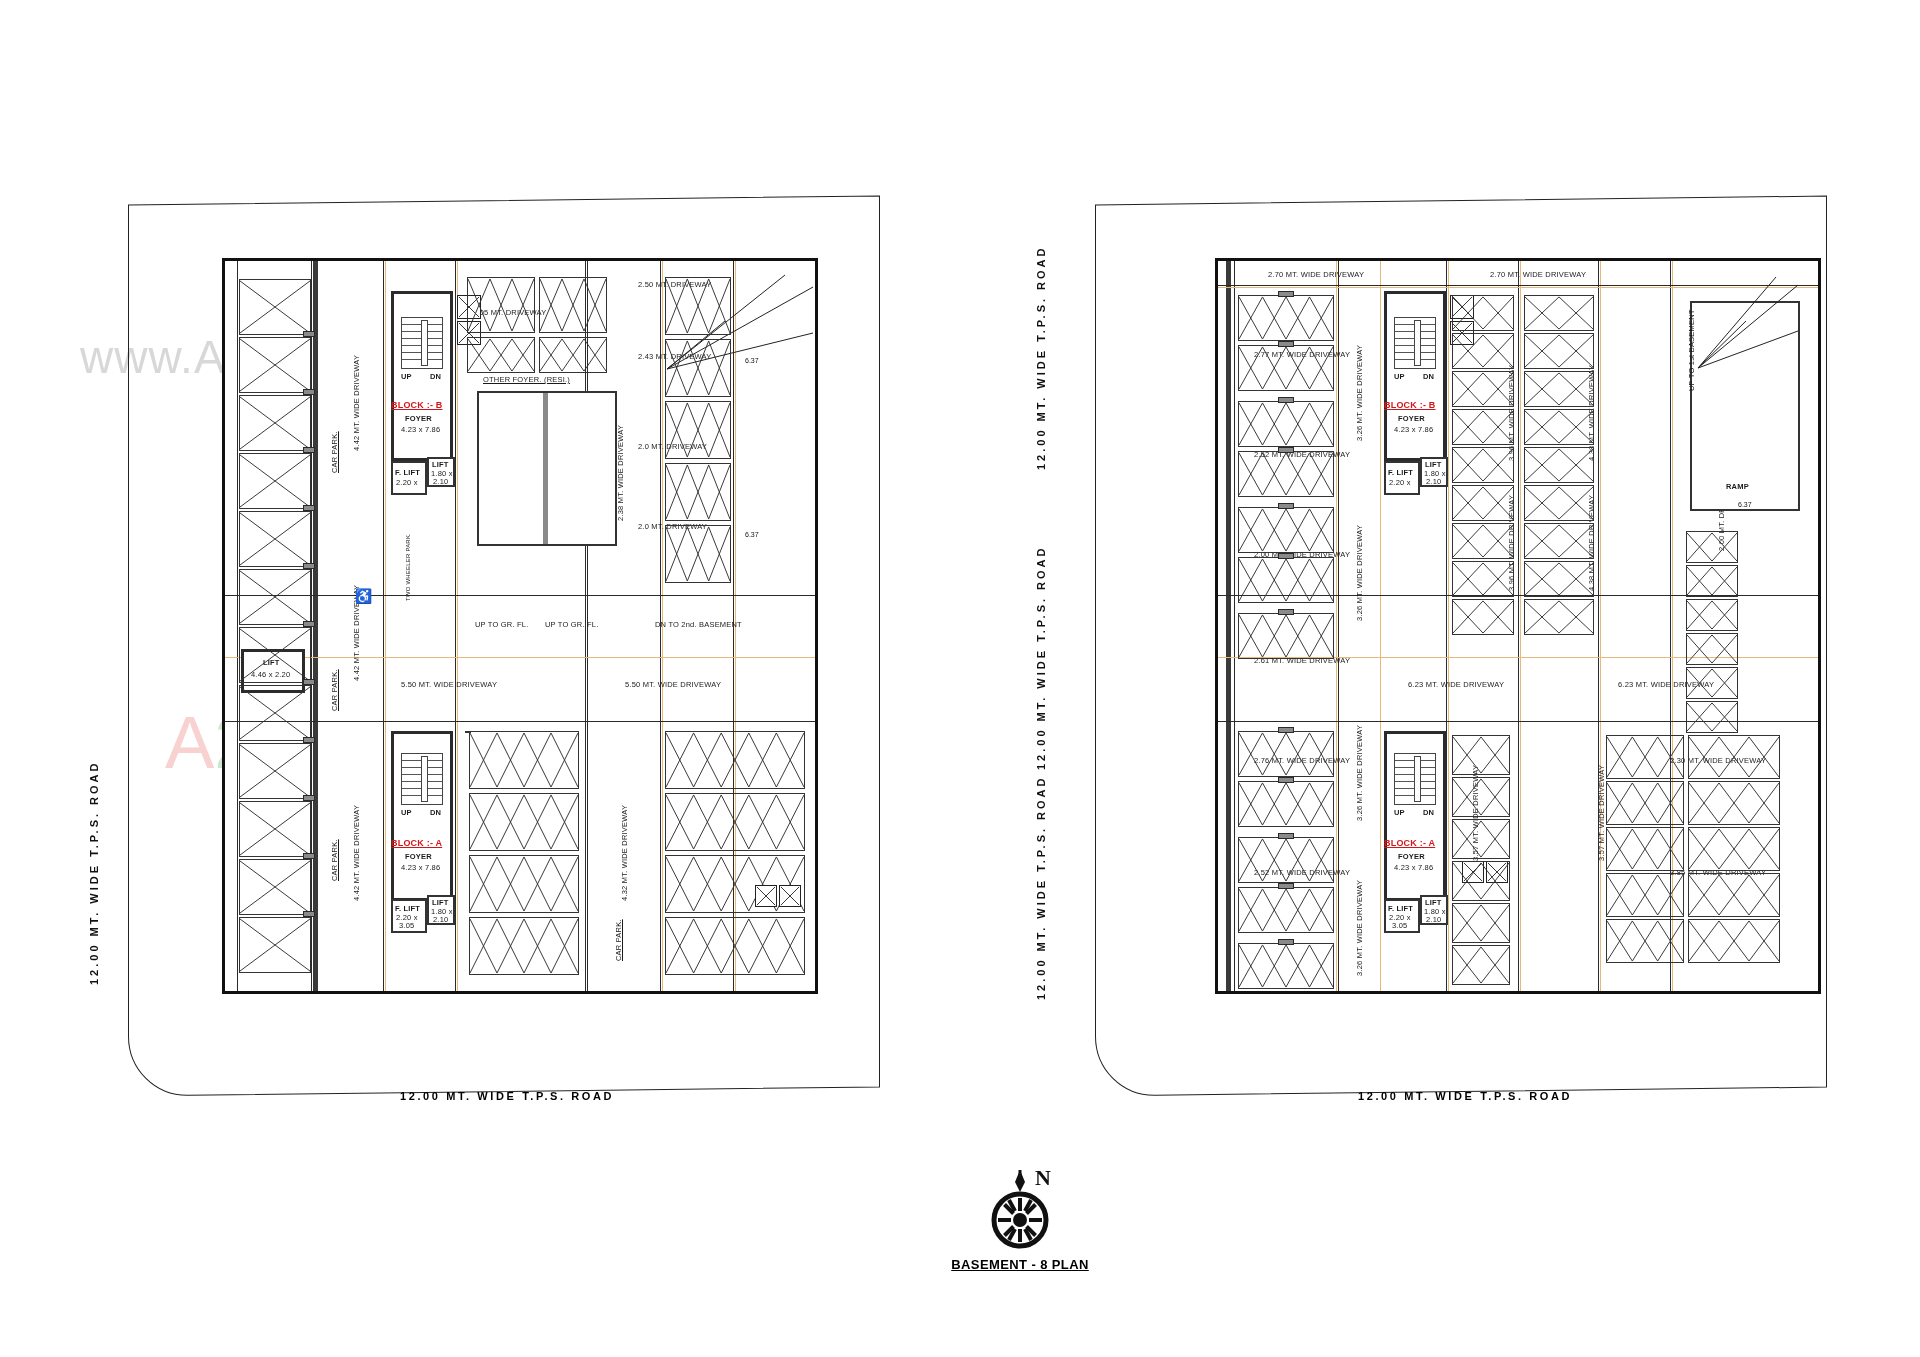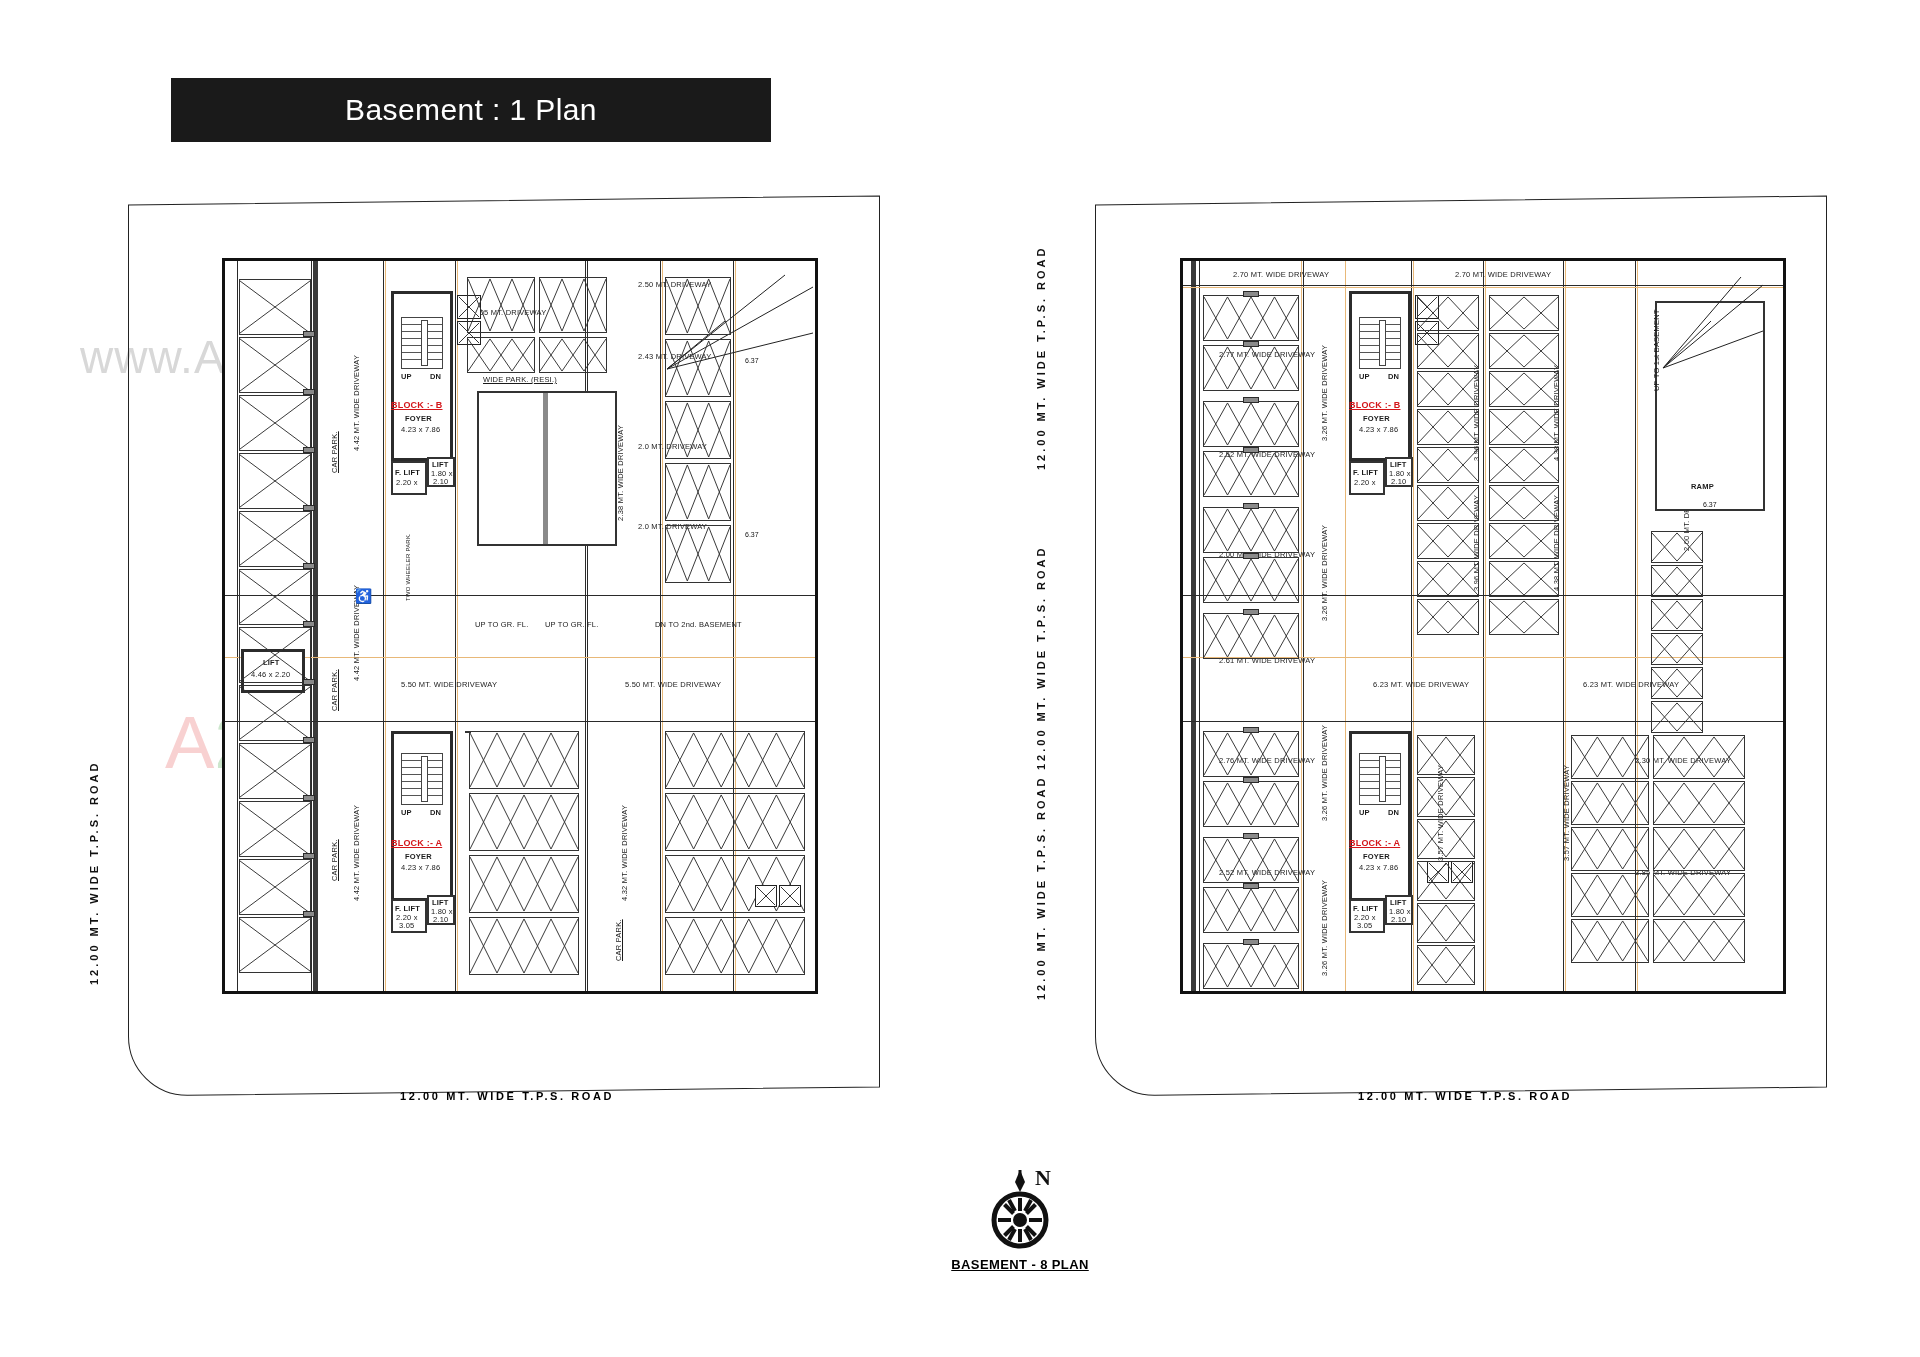--- a/index.html
+++ b/index.html
@@ -18,21 +18,21 @@
   
   .plot-outline{position:absolute;border:1.6px solid #222;background:transparent;}
   #plot-outline-1{left:128px;top:200px;width:750px;height:890px;
       border-radius:0 0 0 60px;transform:skewY(-0.7deg);}
   #plot-outline-2{left:1095px;top:200px;width:730px;height:890px;
       border-radius:0 0 0 60px;transform:skewY(-0.7deg);}
 
   
   .slab{position:absolute;border:3px solid #111;background:#fff;}
   #slab-1{left:222px;top:258px;width:590px;height:730px;}
-  #slab-2{left:1180px;top:258px;width:600px;height:730px;}
+  #slab-2{left:1215px;top:258px;width:600px;height:730px;}
 
   
   .hline{position:absolute;background:#2a2a2a;height:1px;}
   .vline{position:absolute;background:#2a2a2a;width:1px;}
   .orange-h{position:absolute;height:1px;background:#e8b878;}
   .orange-v{position:absolute;width:1px;background:#e8b878;}
   .thickw-v{position:absolute;width:5px;background:#3a3a3a;}
 
   
   .bay-col{position:absolute;}
@@ -96,23 +96,20 @@
 </head>
 <body>
 
 <div class="sheet">
 
   <div class="wm-url">www.A2ZProperty.in</div>
   <div class="wm-logo">
     <span class="wm-a">A</span><span class="wm-2">2</span><span class="wm-z">Z</span><span>&nbsp;</span><span class="wm-p">P</span><span class="wm-r">r</span><span class="wm-o">o</span><span class="wm-pp">p</span><span class="wm-e">e</span><span class="wm-rr">r</span><span class="wm-t">t</span><span class="wm-y">y</span>
   </div>
 
-  <div class="title-bar" id="title-bar-1">
-    <span>Basement : 1 Plan</span>
-  </div>
 
   <div class="plot-outline" id="plot-outline-1"></div>
   <div class="plot-outline" id="plot-outline-2"></div>
 
   <div class="road-lbl road-lbl-v" style="left:88px;top:985px;">12.00 MT. WIDE T.P.S. ROAD</div>
   <div class="road-lbl road-lbl-v" style="left:1035px;top:770px;">12.00 MT. WIDE T.P.S. ROAD</div>
   <div class="road-lbl road-lbl-v" style="left:1035px;top:1000px;">12.00 MT. WIDE T.P.S. ROAD</div>
   <div class="road-lbl road-lbl-v" style="left:1035px;top:470px;">12.00 MT. WIDE T.P.S. ROAD</div>
   <div class="bot-road" id="bottom-road-1">12.00 MT. WIDE T.P.S. ROAD</div>
   <div class="bot-road" id="bottom-road-2">12.00 MT. WIDE T.P.S. ROAD</div>
@@ -153,21 +150,21 @@
     <div class="lbl lbl-v" style="left:392px;top:260px;">2.38 MT. WIDE DRIVEWAY</div>
 
     <div class="lbl" style="left:248px;top:48px;">3.05 MT. DRIVEWAY</div>
     <div class="lbl" style="left:413px;top:20px;">2.50 MT. DRIVEWAY</div>
     <div class="lbl" style="left:413px;top:92px;">2.43 MT. DRIVEWAY</div>
     <div class="lbl" style="left:413px;top:182px;">2.0 MT. DRIVEWAY</div>
     <div class="lbl" style="left:413px;top:262px;">2.0 MT. DRIVEWAY</div>
     <div class="lbl" style="left:176px;top:420px;">5.50 MT. WIDE DRIVEWAY</div>
     <div class="lbl" style="left:400px;top:420px;">5.50 MT. WIDE DRIVEWAY</div>
 
-    <div class="lbl lbl-u" style="left:258px;top:115px;">WIDE PARK. (RESI.)</div>
+    <div class="lbl lbl-u" style="left:258px;top:115px;">OTHER FOYER. (RESI.)</div>
 
     <div class="dim" style="left:286px;top:142px;">3.50</div>
     <div class="dim" style="left:350px;top:142px;">3.50</div>
     <div class="dim" style="left:286px;top:272px;">3.50</div>
     <div class="dim" style="left:350px;top:272px;">3.50</div>
     <div class="dim" style="left:520px;top:96px;">6.37</div>
     <div class="dim" style="left:520px;top:270px;">6.37</div>
 
     <div class="lbl" style="left:250px;top:360px;">UP TO GR. FL.</div>
     <div class="lbl" style="left:320px;top:360px;">UP TO GR. FL.</div>

